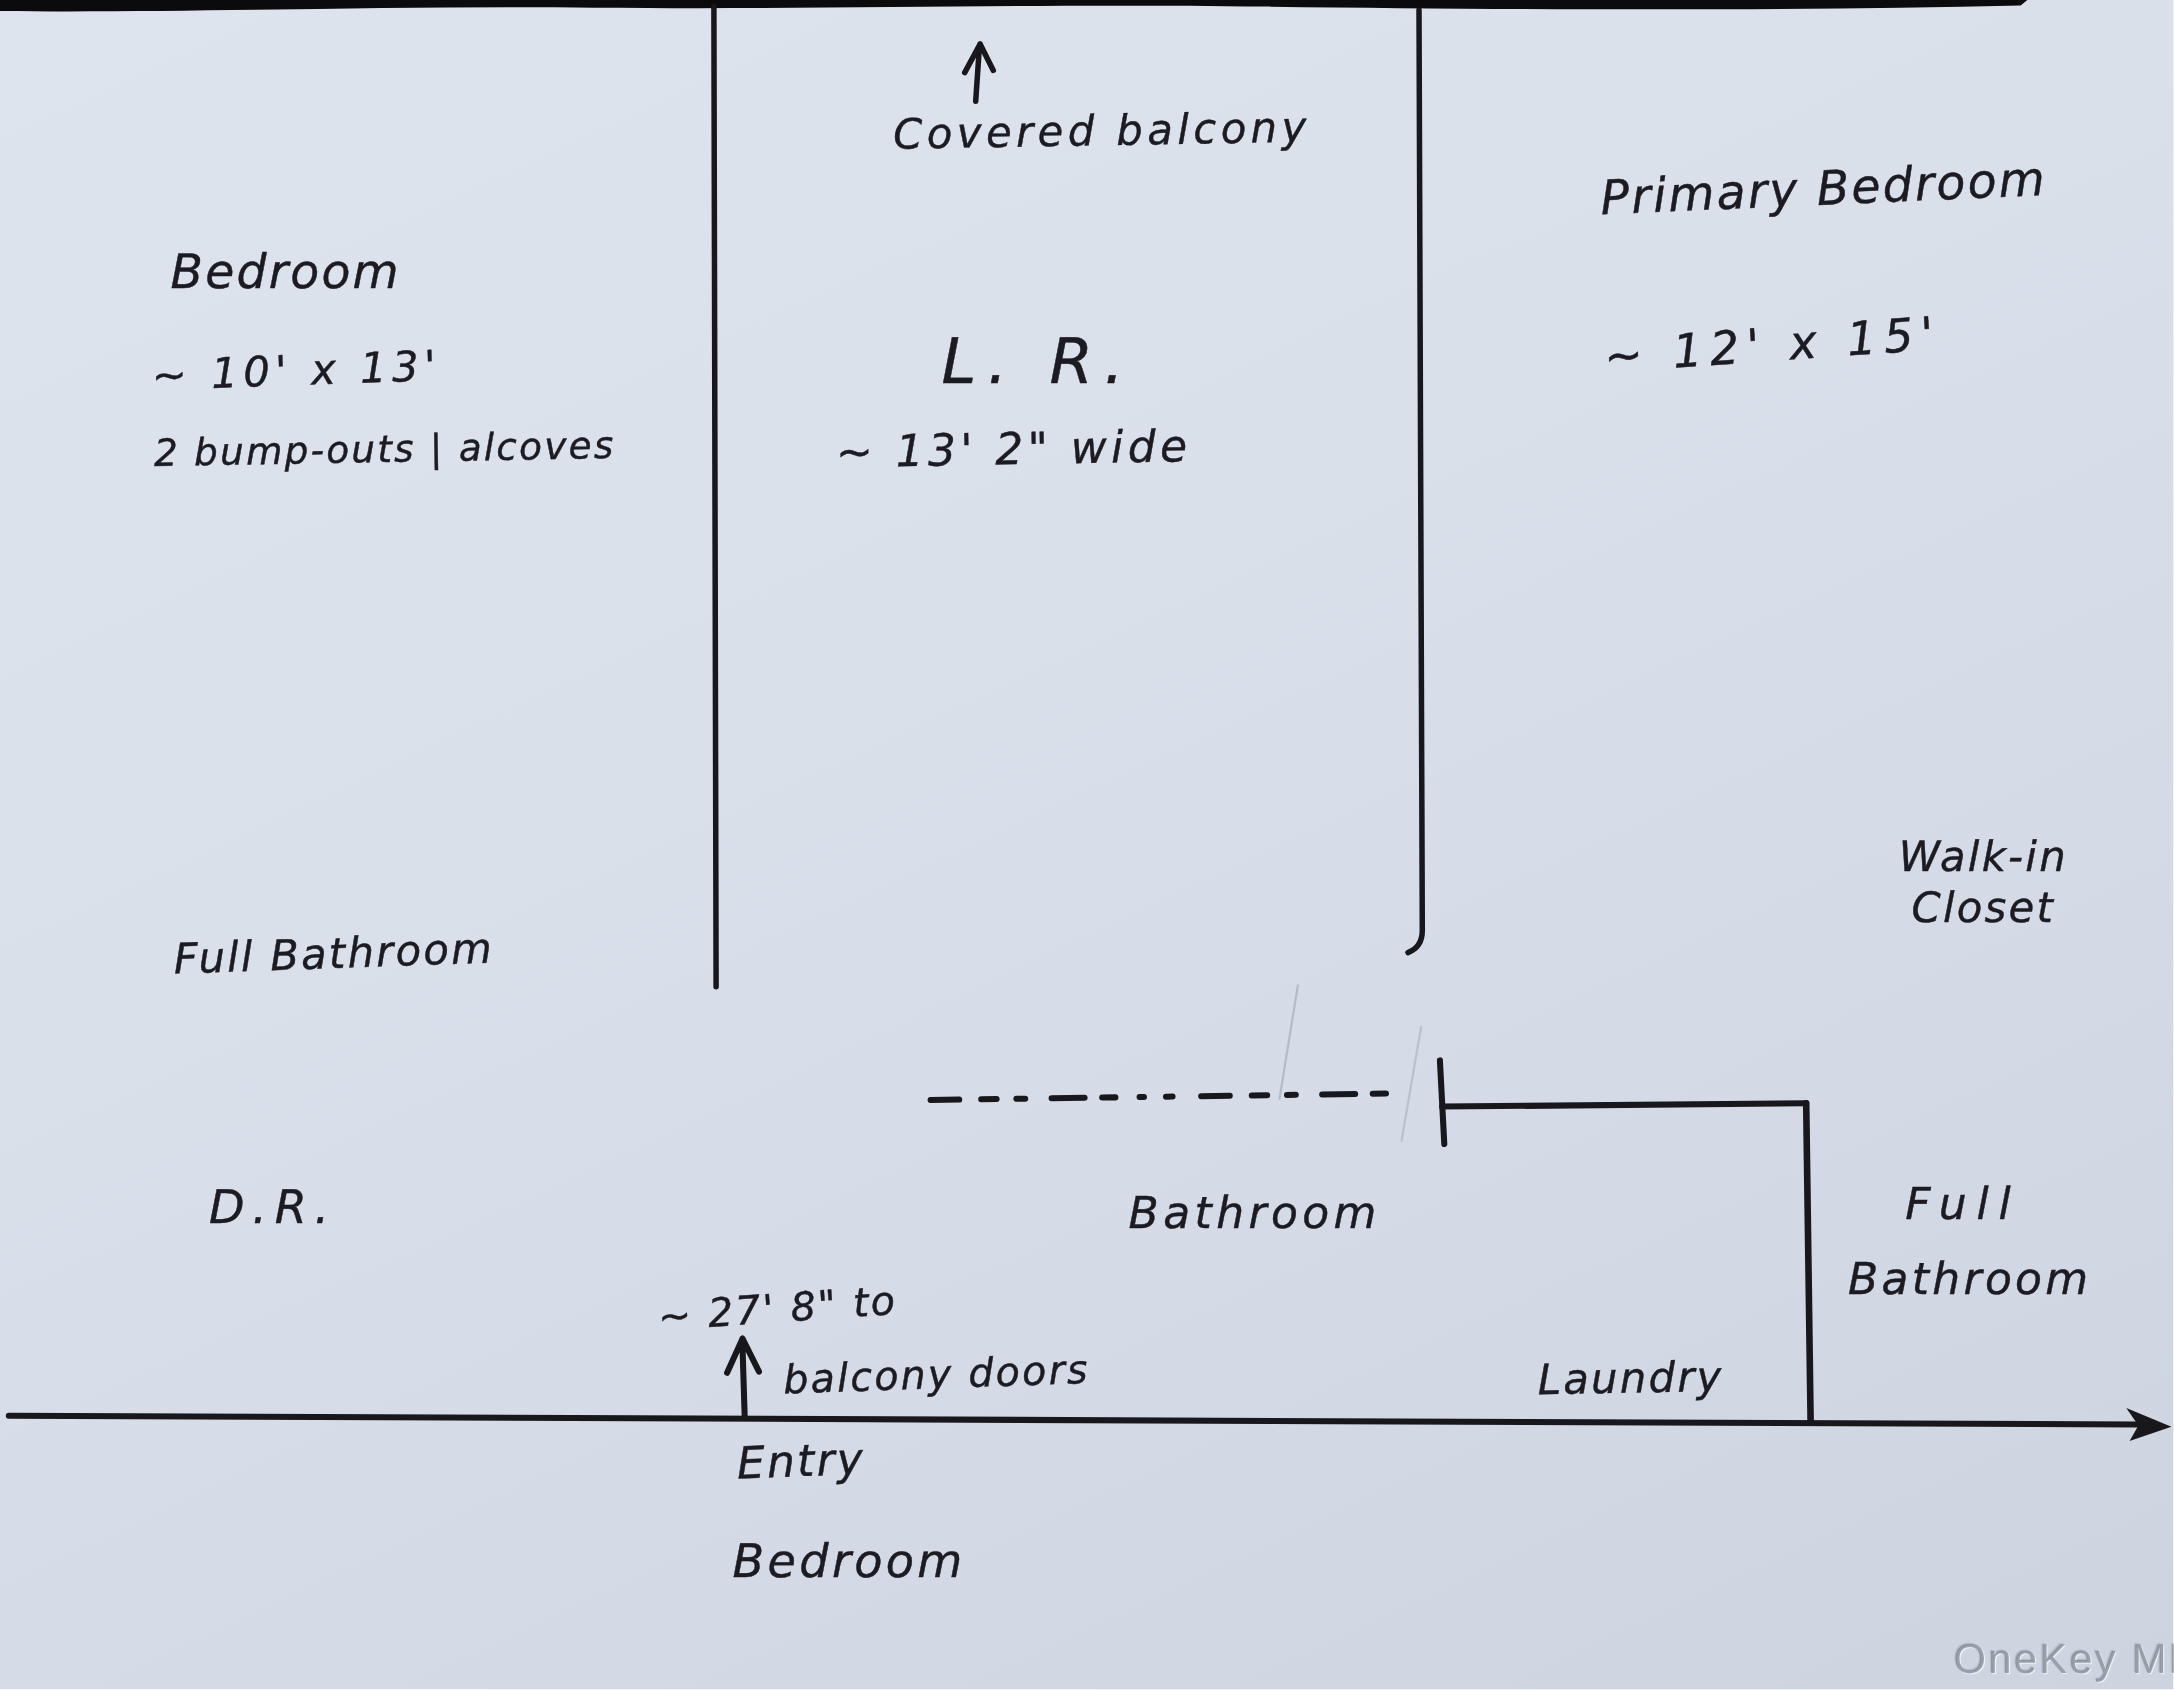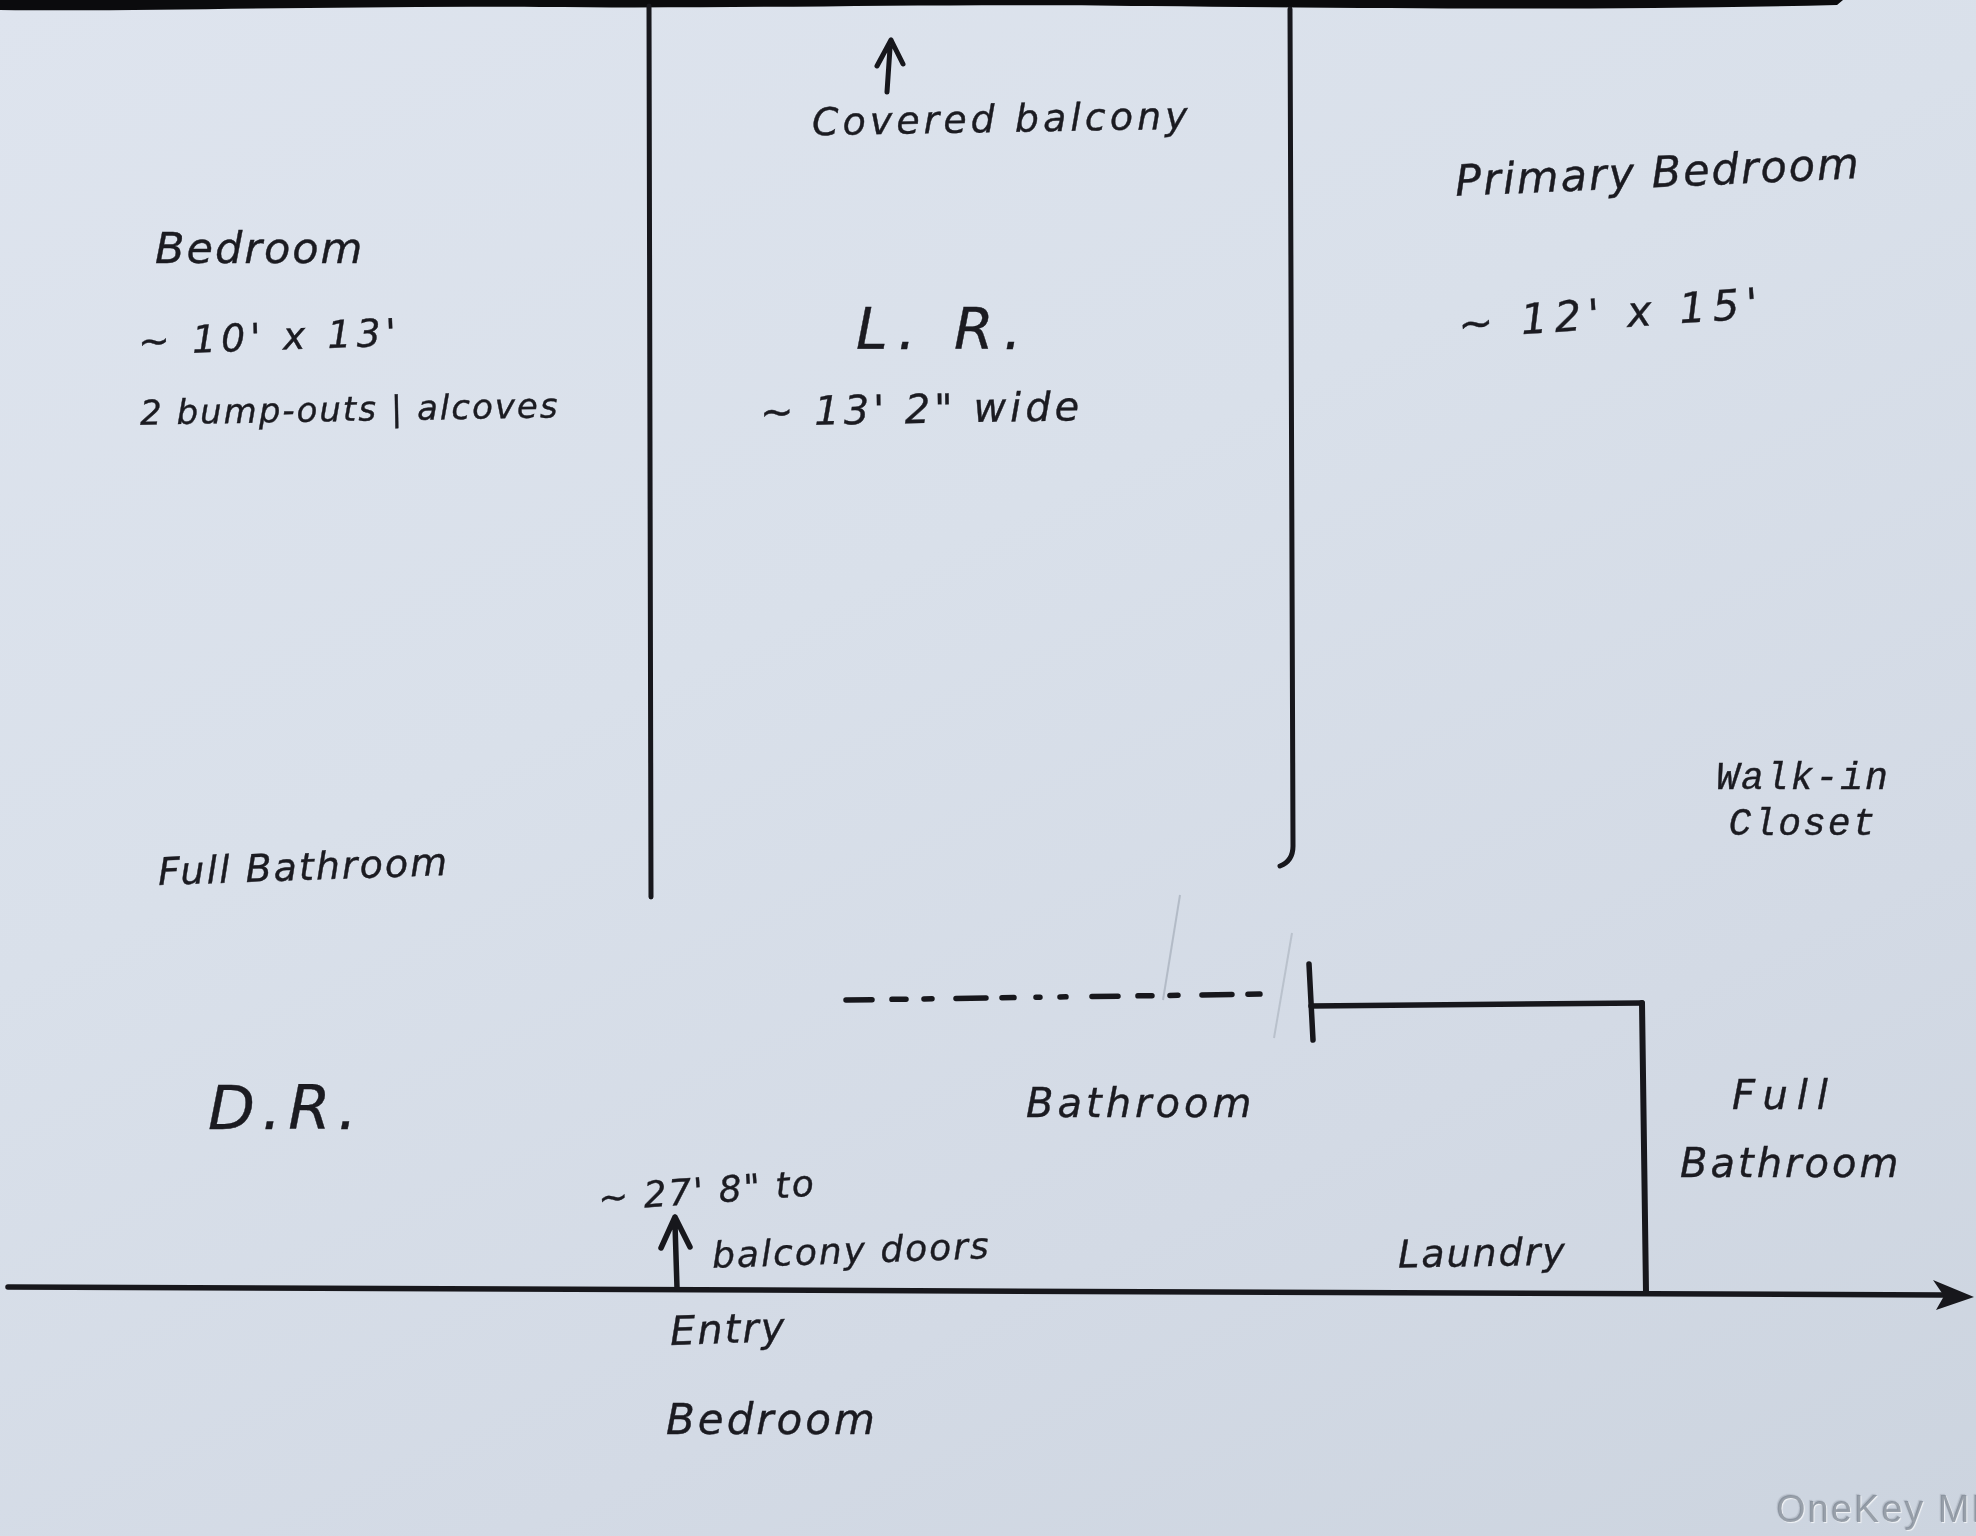--- a/index.html
+++ b/index.html
@@ -24,21 +24,21 @@
   }
   .watermark{
     position:absolute;
     font-family:"Liberation Sans",sans-serif;
     font-style:normal;
     color:rgba(124,133,145,0.75);
     letter-spacing:2px;
     text-shadow:1px 1px 1px rgba(255,255,255,0.75), -1px -1px 1px rgba(60,66,76,0.18);
     white-space:nowrap;
   }
-  .center{text-align:center;font-family:Liberation Mono, monospace;}
+  .center{text-align:center;}
 </style>
 </head>
 <body>
 
 <div class="paper">
 
   <svg class="lines" width="1976" height="1536" viewBox="0 0 1976 1536">
 
     <path d="M0,0 L1843,0 L1837,5 C1620,10 1400,9 1150,6 C920,3 760,9 540,7 C360,5 160,12 0,10 Z" fill="#0b0b0d"></path>
 
@@ -78,21 +78,21 @@
 
   <div class="hw" style="left:1458px;top:292px;font-size:42px;transform:rotate(-4deg);letter-spacing:7px;">~ 12' x 15'</div>
 
   <div class="hw" style="left:158px;top:848px;font-size:38px;transform:rotate(-2deg);">Full Bathroom</div>
 
   <div class="hw center" style="left:1688px;top:756px;width:230px;font-size:38px;line-height:46px;">
     <div>Walk-in</div>
     <div>Closet</div>
   </div>
 
-  <div class="hw" style="left:190px;top:1076px;font-size:61px;letter-spacing:7px;margin-left:18px;">D.R.</div>
+  <div class="hw" style="left:190px;top:1076px;font-size:42px;letter-spacing:7px;">D.R.</div>
 
   <div class="hw" style="left:1026px;top:1082px;font-size:40px;letter-spacing:4px;">Bathroom</div>
 
   <div class="hw" style="left:1732px;top:1074px;font-size:40px;letter-spacing:9px;">Full</div>
   <div class="hw" style="left:1680px;top:1142px;font-size:40px;letter-spacing:3px;text-align:right;">Bathroom</div>
 
   <div class="hw" style="left:1398px;top:1234px;font-size:38px;transform:rotate(-1deg);">Laundry</div>
 
   <div class="hw" style="left:598px;top:1172px;font-size:36px;transform:rotate(-4deg);">~ 27' 8" to</div>
   <div class="hw" style="left:712px;top:1232px;font-size:36px;transform:rotate(-2deg);">balcony doors</div>

